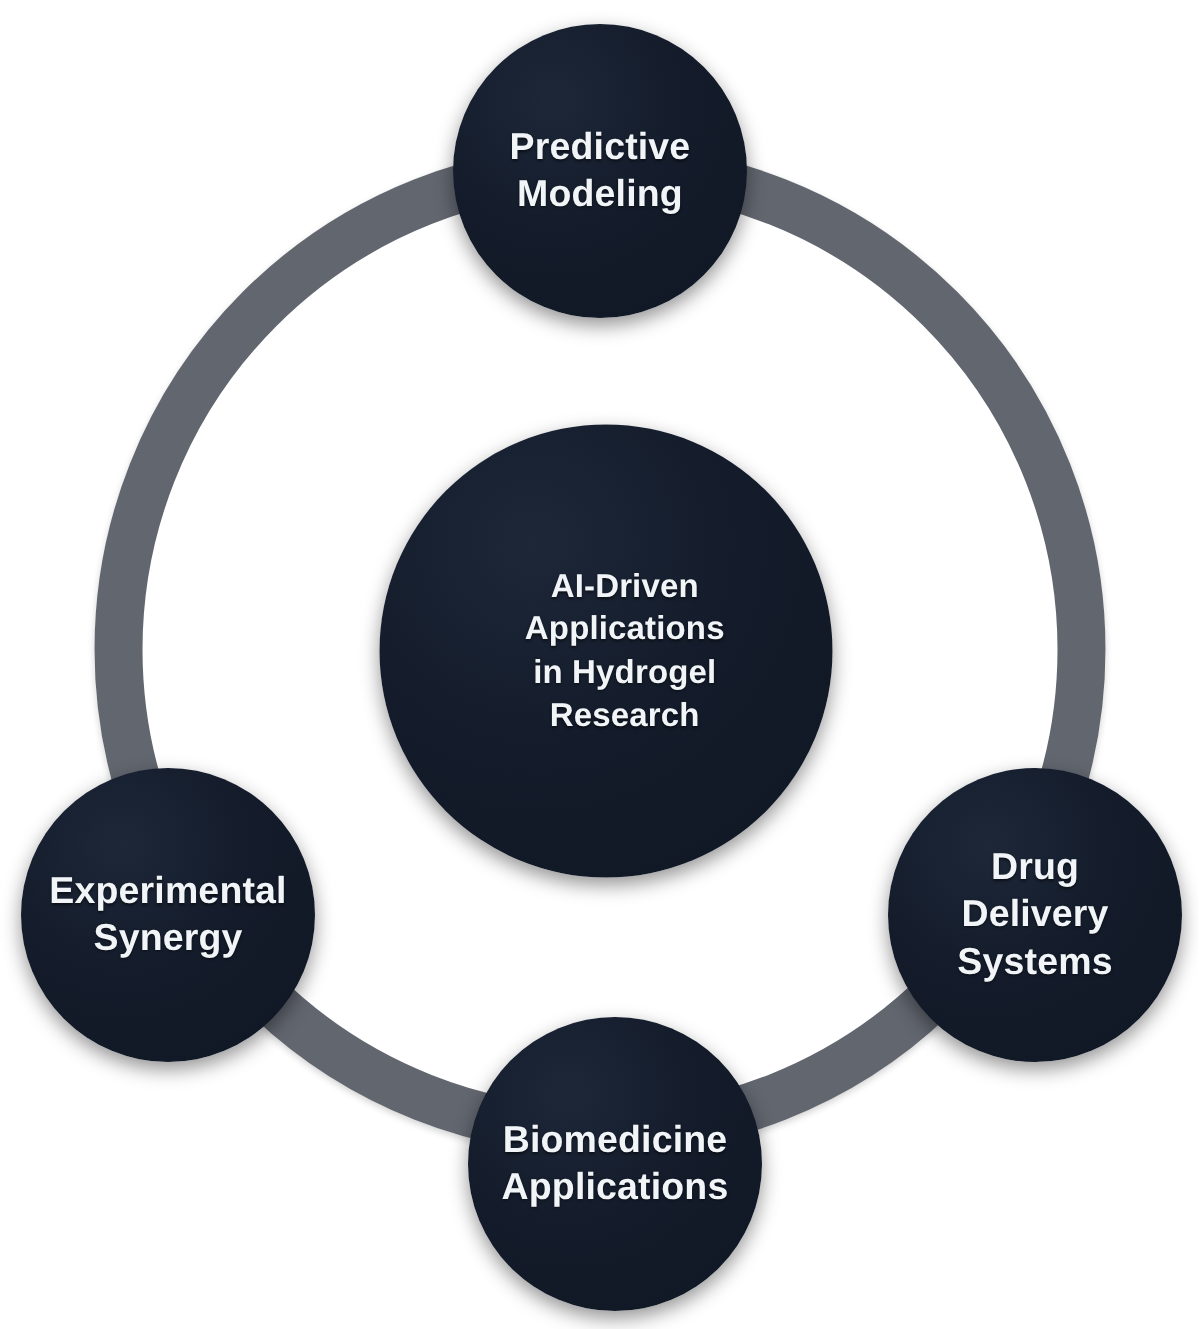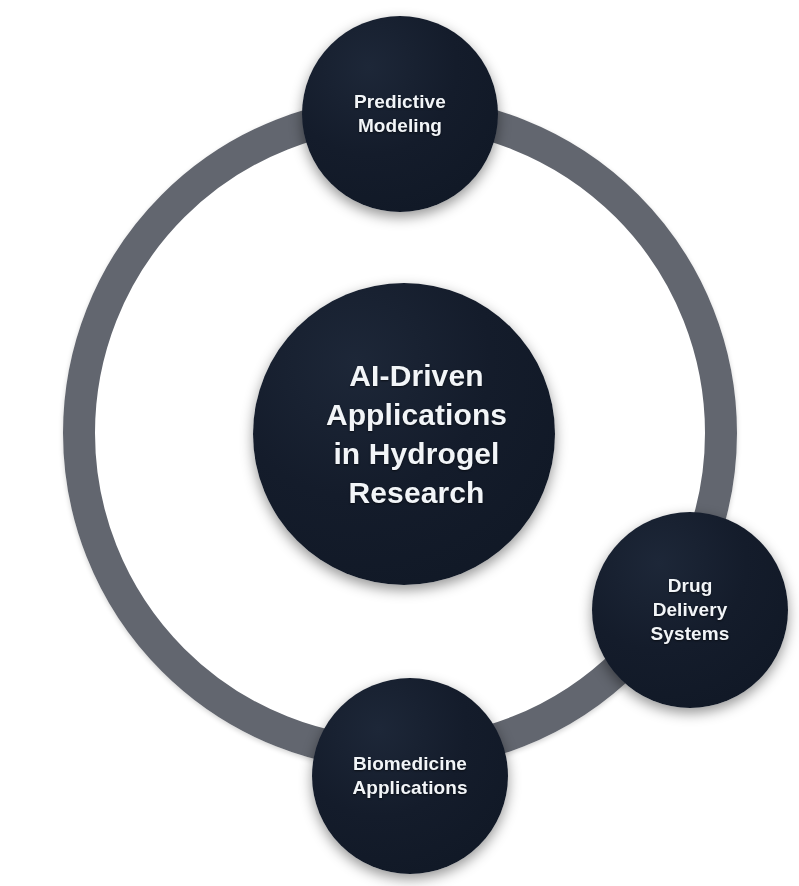--- a/index.html
+++ b/index.html
@@ -59,28 +59,28 @@
   }
 
   
   #node-center {
     left: 253px;
     top: 283px;
     width: 302px;
     height: 302px;
   }
   #node-center .node-label {
-    font-size: 30px;
+    font-size: 22px;
     line-height: 1.3;
     margin-left: 25px;
   }
 
   
   .satellite { width: 196px; height: 196px; }
-  .satellite .node-label { font-size: 19px; }
+  .satellite .node-label { font-size: 25px; }
 
   #node-predictive-modeling   { left: 302px; top: 16px; }
   #node-screening-optimization{ left: 592px; top: 182px; }
   #node-drug-delivery         { left: 592px; top: 512px; }
   #node-biomedicine           { left: 312px; top: 678px; }
   #node-experimental-synergy  { left:  14px; top: 512px; }
   #node-stimuli-responsive    { left:  22px; top: 182px; }
 </style>
 </head>
 <body>
@@ -99,20 +99,24 @@
     <span class="node-label">Drug
 Delivery
 Systems</span>
   </div>
 
   <div class="node satellite" id="node-biomedicine">
     <span class="node-label">Biomedicine
 Applications</span>
   </div>
 
+  <div class="node satellite" id="node-experimental-synergy">
+    <span class="node-label">Experimental
+Synergy</span>
+  </div>
 
 
   <div class="node" id="node-center">
     <span class="node-label">AI-Driven
 Applications
 in Hydrogel
 Research</span>
   </div>
 
 </div>

